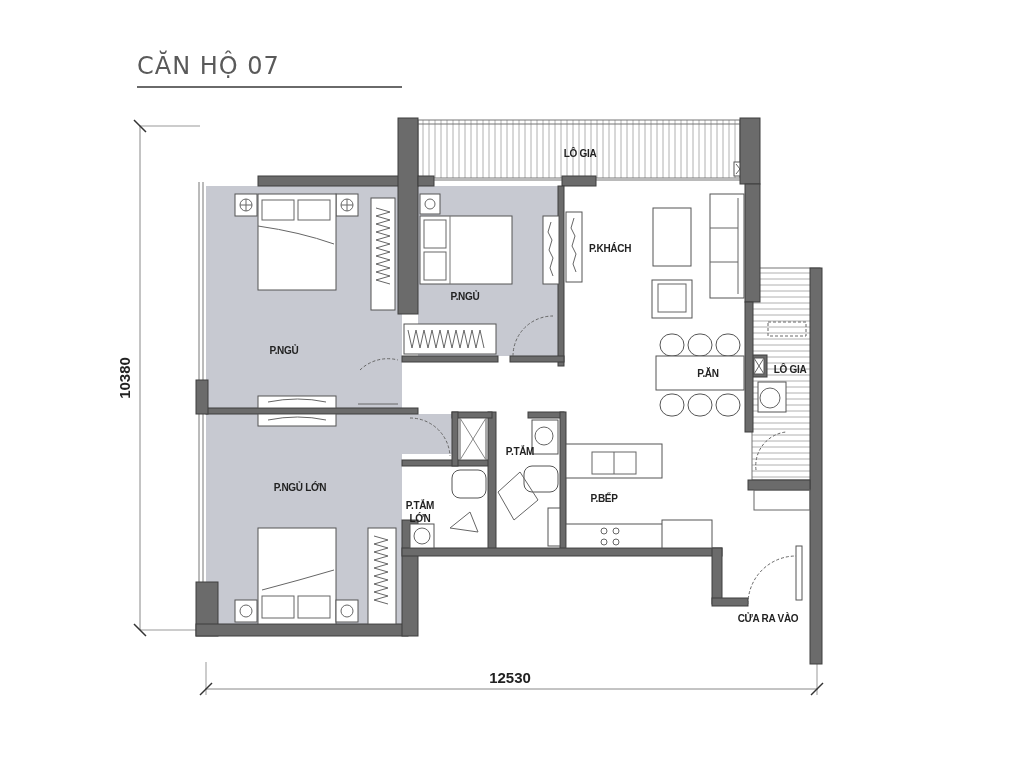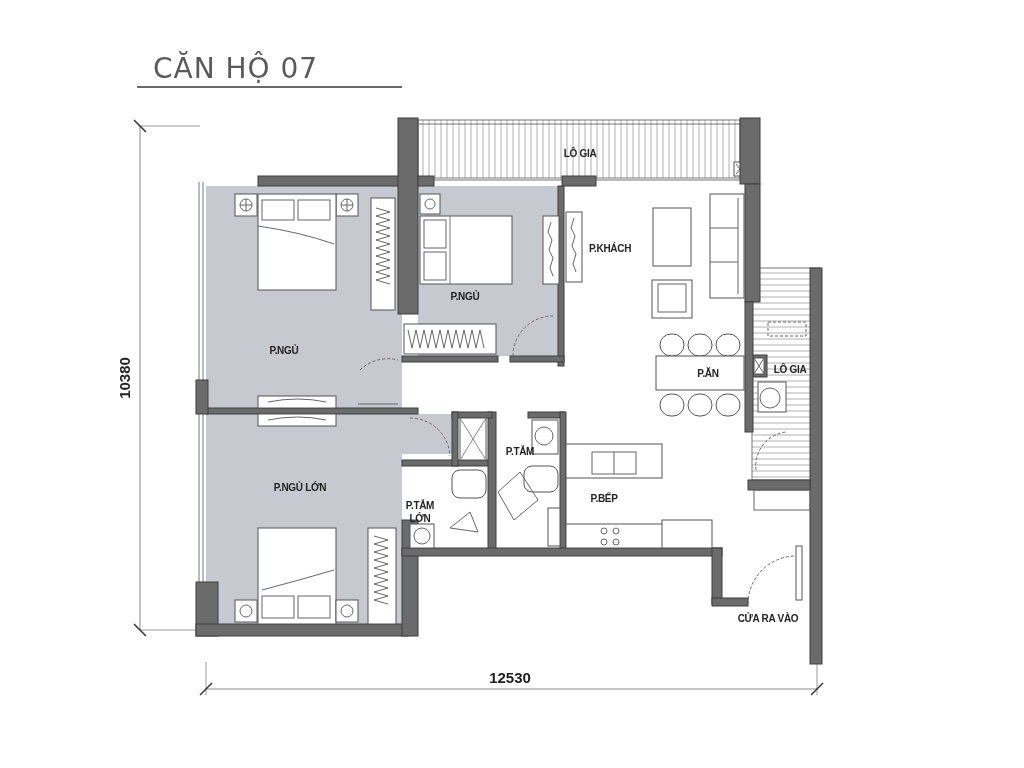--- a/index.html
+++ b/index.html
@@ -1,17 +1,17 @@
 <!DOCTYPE html>
 <html><head>
   <meta charset="utf-8">
   <style>
     html, body { margin: 0; padding: 0; background: #ffffff; }
     body { width: 1024px; height: 768px; position: relative; overflow: hidden; font-family: "Liberation Sans", sans-serif; }
-    .title { position: absolute; left: 137px; top: 52px; font-family: "DejaVu Sans", sans-serif; font-size: 28px; letter-spacing: 1px; color: #5a5a5a; font-weight: normal; margin-left: 16px; }
+    .title { position: absolute; left: 137px; top: 52px; font-family: "DejaVu Sans", sans-serif; font-size: 24px; letter-spacing: 1px; color: #5a5a5a; font-weight: normal; }
     .title-rule { position: absolute; left: 137px; top: 86px; width: 265px; height: 2px; background: #6a6a6a; }
     svg.plan { position: absolute; left: 0; top: 0; }
     .lbl { font-family: "Liberation Sans", sans-serif; font-weight: bold; font-size: 10px; fill: #222; letter-spacing: -0.3px; }
     .dim { font-family: "Liberation Sans", sans-serif; font-weight: bold; font-size: 15px; fill: #222; }
     .wall { fill: #6b6b6b; stroke: #3e3e3e; stroke-width: 1; }
     .room-grey { fill: #c7c9d1; }
     .furn { fill: #ffffff; stroke: #555; stroke-width: 1; }
     .thin { fill: none; stroke: #666; stroke-width: 1; }
     .dash { fill: none; stroke: #666; stroke-width: 1; stroke-dasharray: 3 2; }
   </style>

